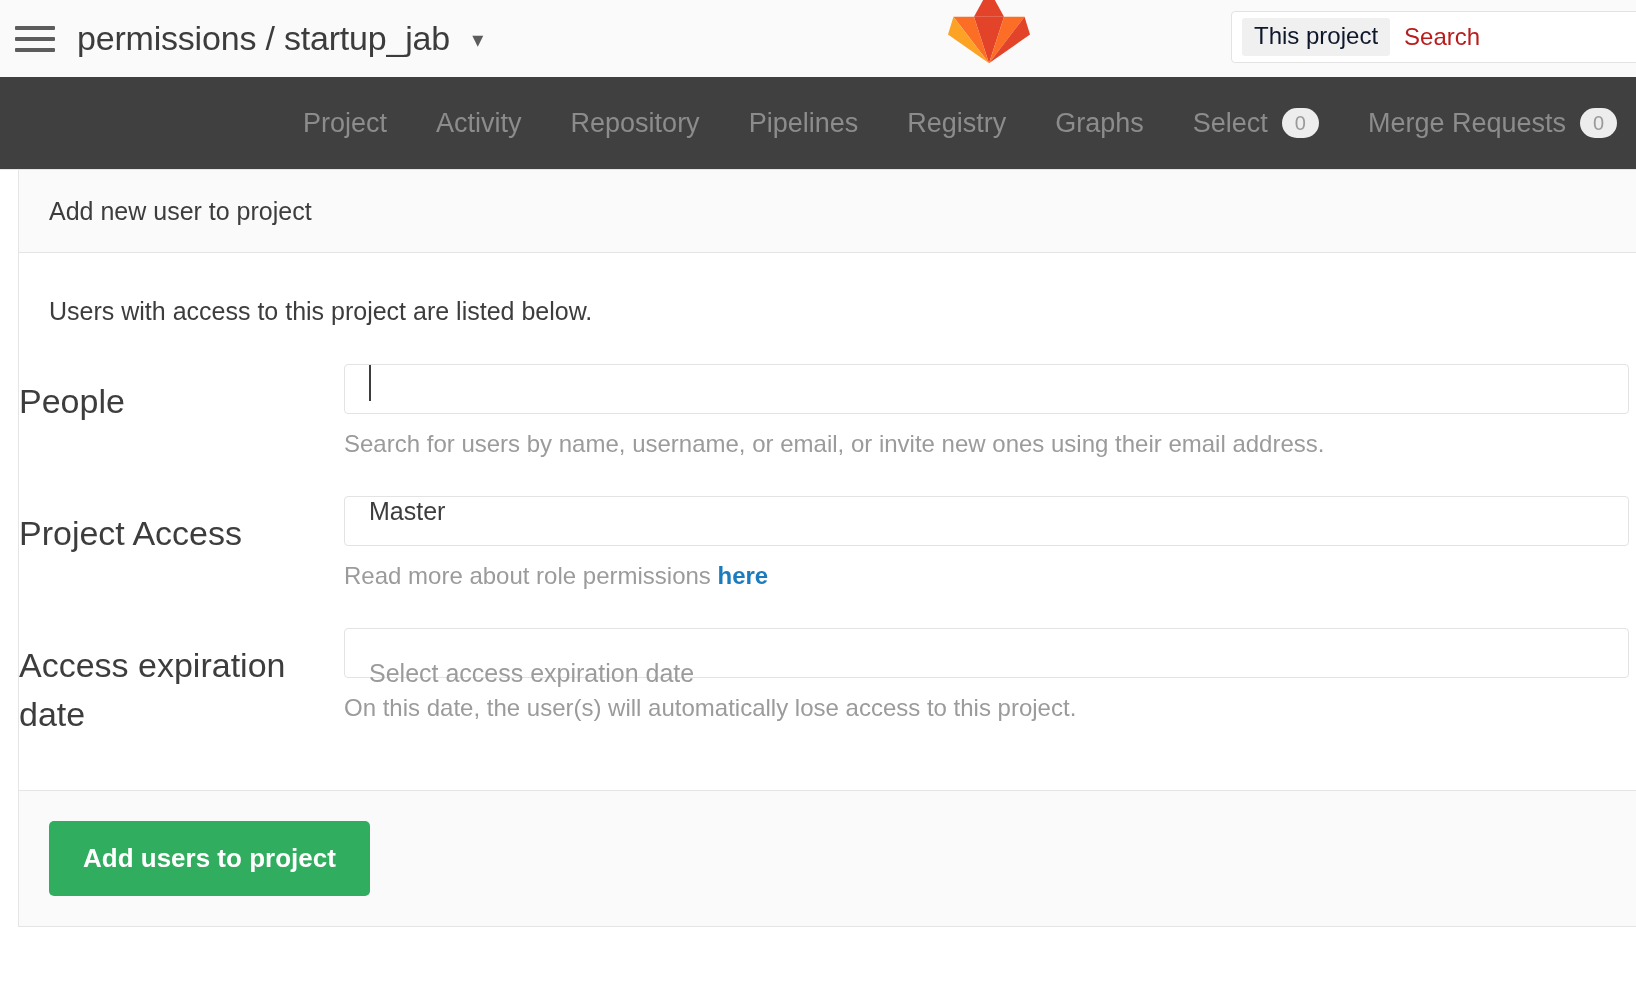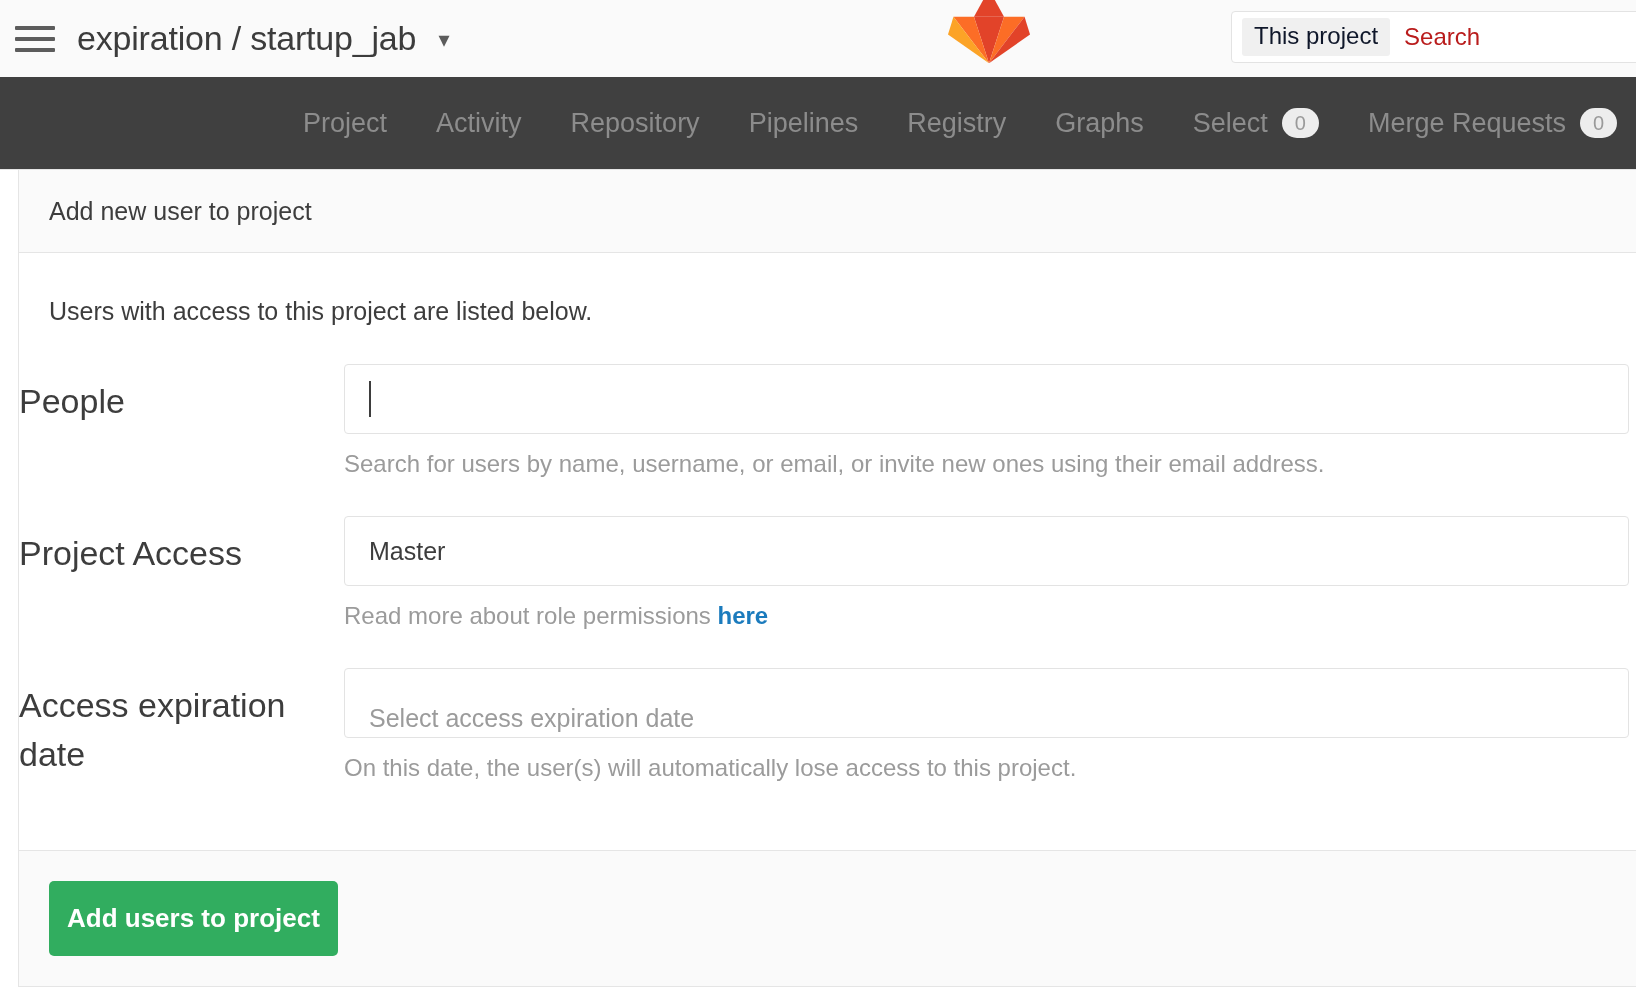--- a/index.html
+++ b/index.html
@@ -165,26 +165,25 @@
     padding-top: 13px;
     padding-right: 25px;
     box-sizing: border-box;
     line-height: 1.45;
   }
   .form-control-wrap {
     flex: 1;
     min-width: 0;
   }
   .form-input {
-    height: 70px;
+    height: 50px;
     border: 1px solid #e3e3e3;
     border-radius: 4px;
     background: #ffffff;
     display: flex;
-    align-items: center;
     padding-left: 24px;
     box-sizing: border-box;
     font-size: 25px;
     color: #3d3d3d;
     width: 1285px;
   }
   .caret {
     display: inline-block;
     width: 2px;
     height: 36px;
@@ -211,38 +210,38 @@
     border-top: 1px solid #e5e5e5;
     padding: 30px 0 30px 30px;
   }
   .btn-primary {
     background: #31ad5f;
     color: #ffffff;
     font-size: 26px;
     font-weight: bold;
     border: none;
     border-radius: 5px;
-    padding: 22px 18px;
+    padding: 22px 34px;
     cursor: pointer;
     font-family: "Liberation Sans", sans-serif;
   }
 </style>
 </head>
 <body>
 
 <div class="topbar">
 
   <div class="hamburger">
     <span></span>
     <span></span>
     <span></span>
   </div>
 
   <div class="project-title">
-    <span>expiration / startup_jab</span>
+    <span>permissions / startup_jab</span>
     <span class="title-caret">▾</span>
   </div>
 
   <div class="logo-wrap">
     <svg width="82" height="78" viewBox="0 0 120 110" xmlns="http://www.w3.org/2000/svg">
       <path d="M60 108 L82 40 L38 40 Z" fill="#e24329"></path>
       <path d="M60 108 L38 40 L8 40 Z" fill="#fc6d26"></path>
       <path d="M8 40 L0 66 L60 108 Z" fill="#fca326"></path>
       <path d="M60 108 L82 40 L112 40 Z" fill="#fc6d26"></path>
       <path d="M112 40 L120 66 L60 108 Z" fill="#e24329"></path>

